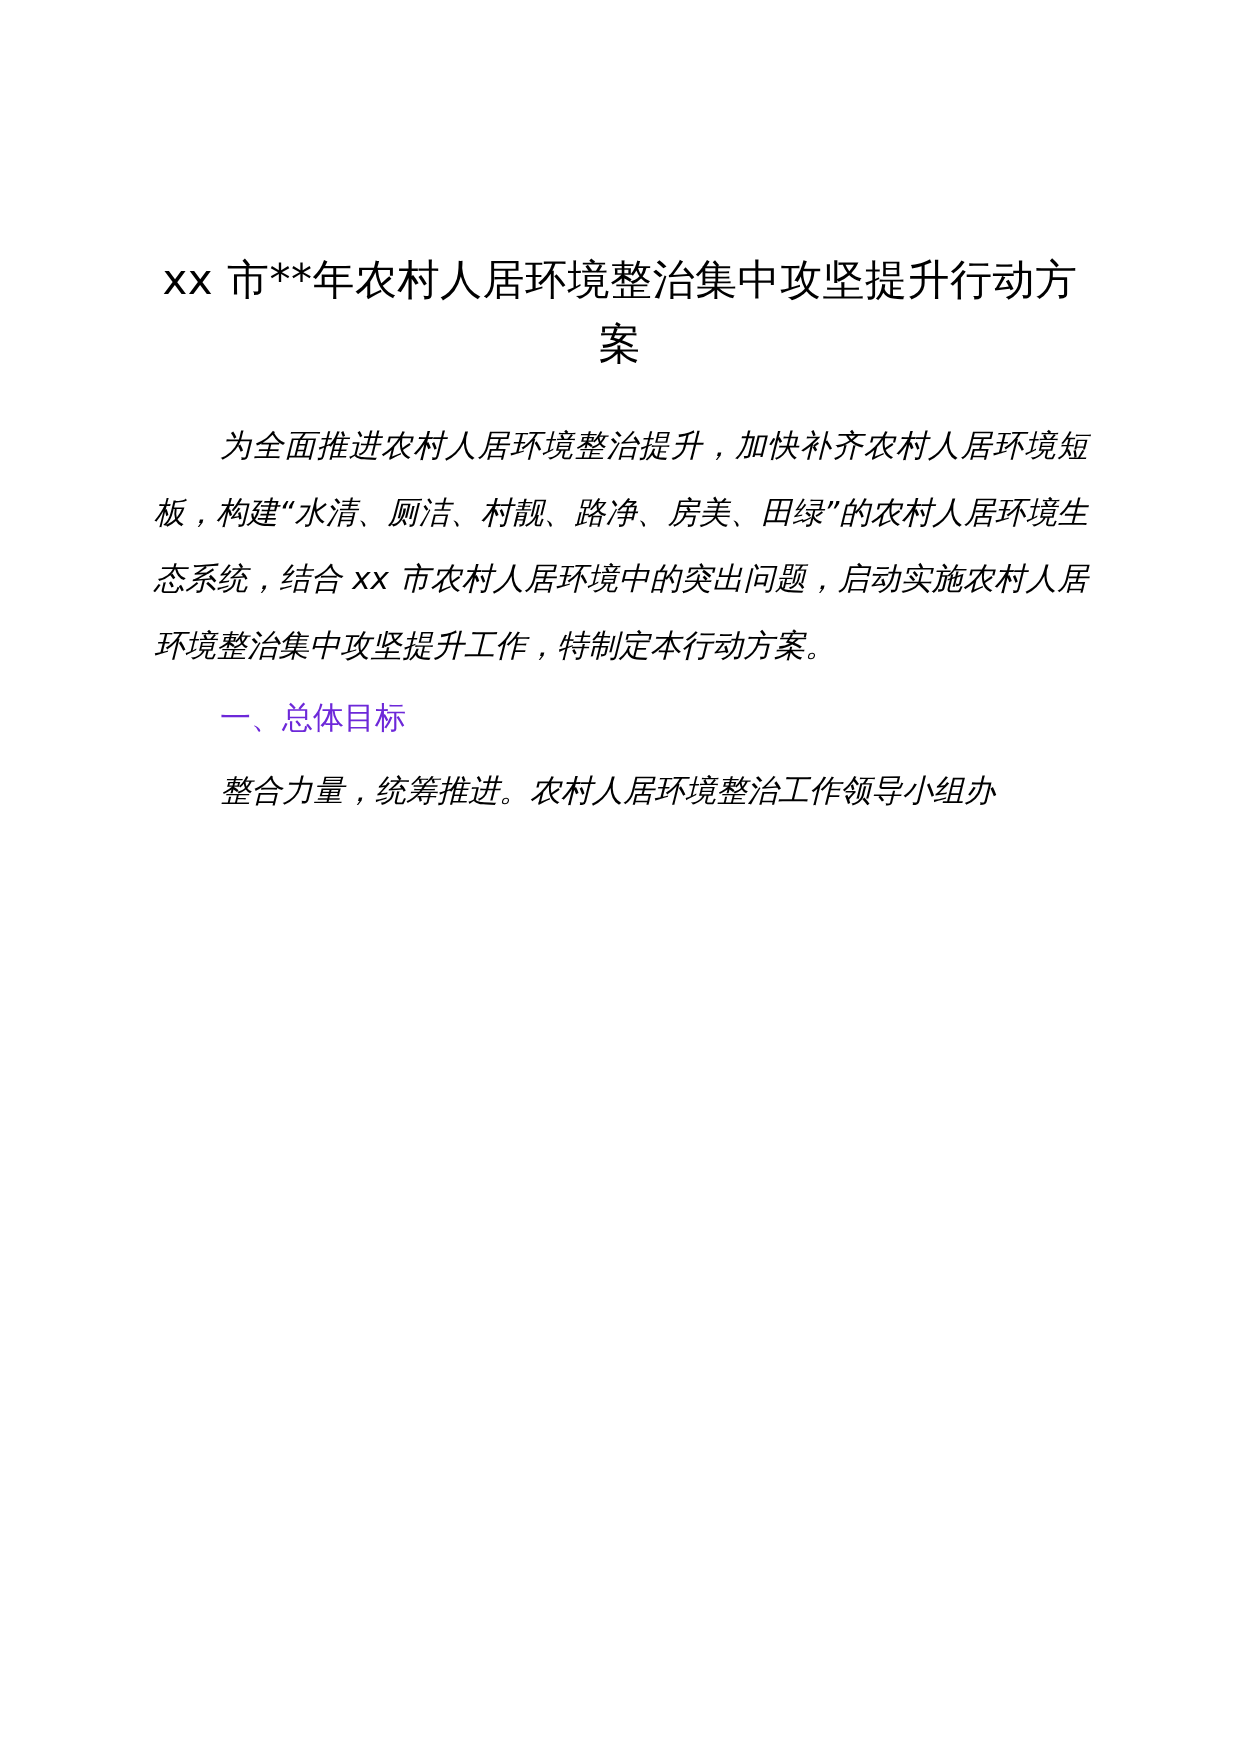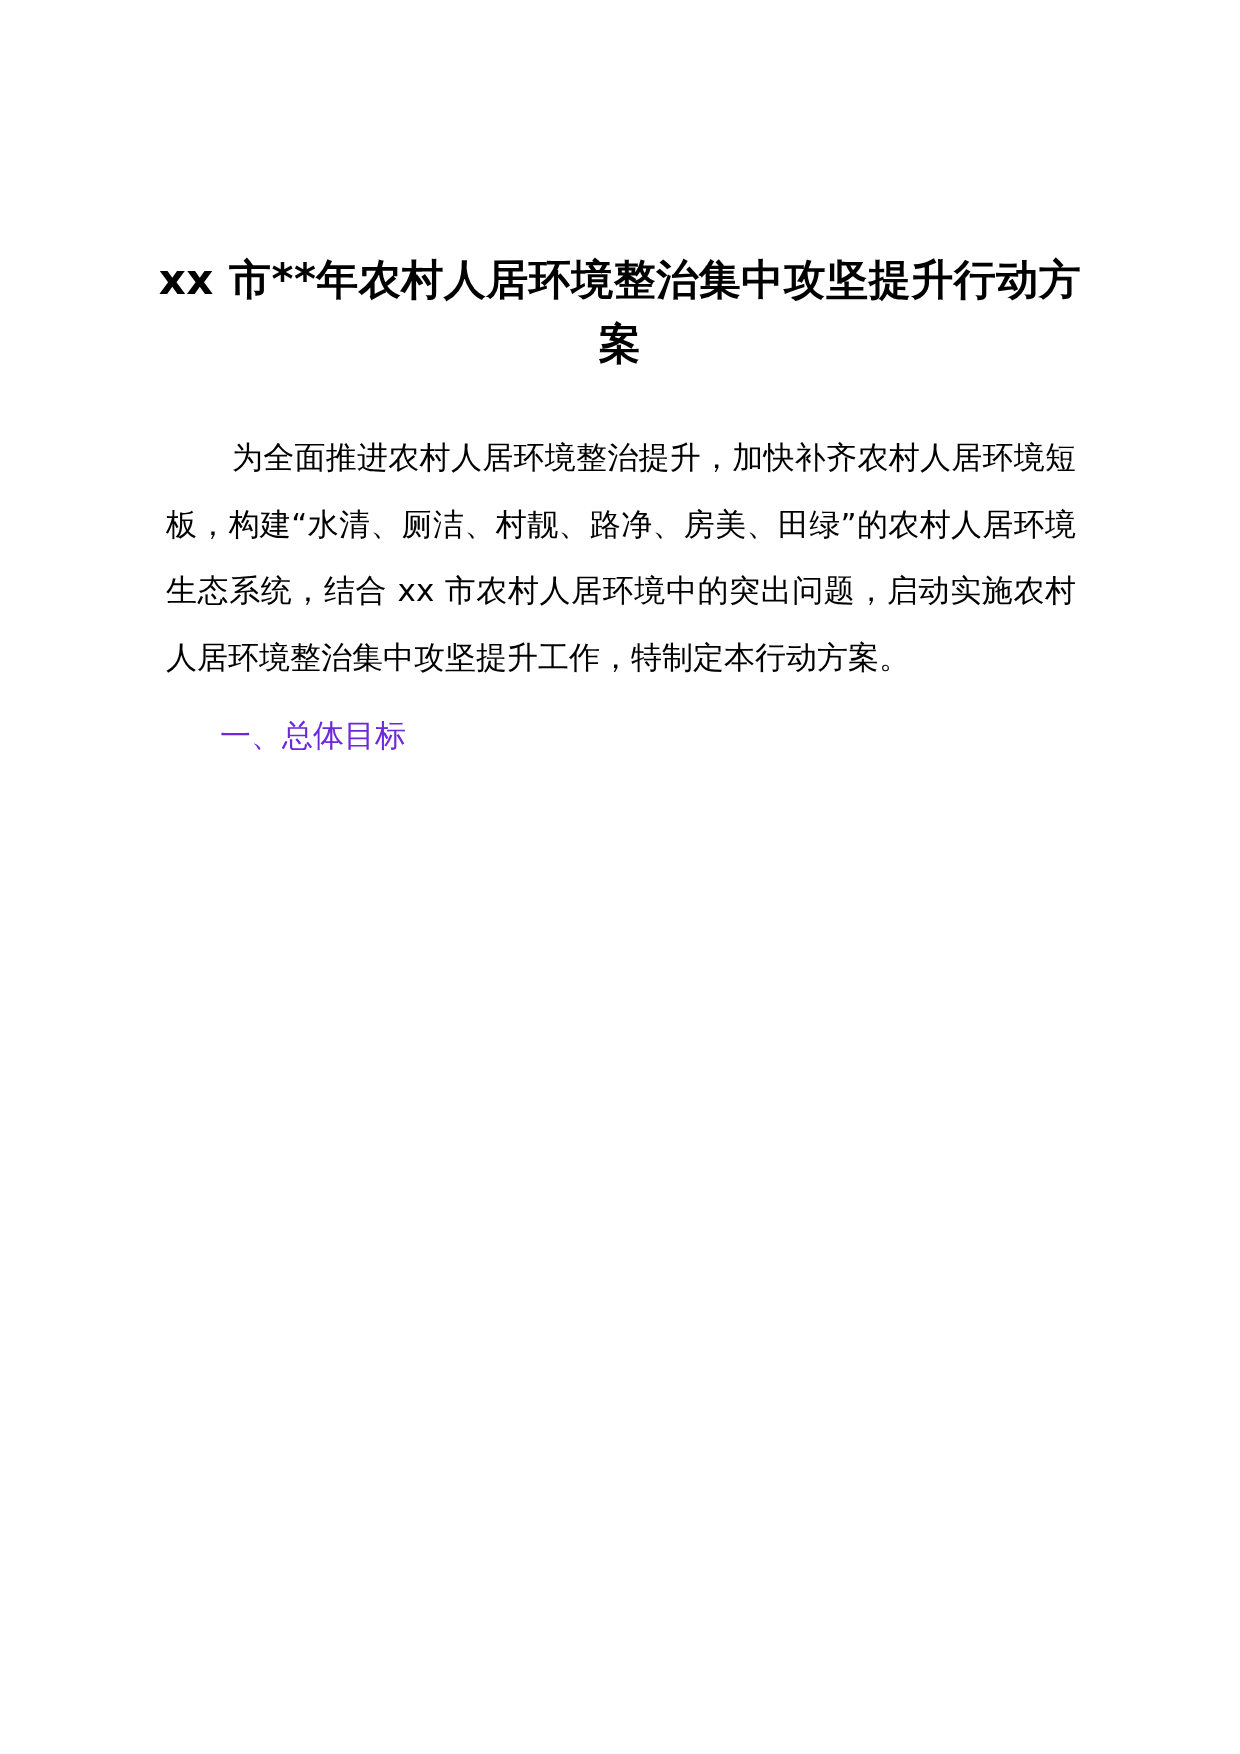--- a/index.html
+++ b/index.html
@@ -22,38 +22,39 @@
       width: 1240px;
       height: 1754px;
       background: #ffffff;
     }
     .title {
       position: absolute;
       left: 150px;
       top: 248px;
       width: 940px;
       text-align: center;
-      font-weight: bold;
+      font-weight: normal;
       font-size: 42px;
       line-height: 64px;
       letter-spacing: 0.5px;
       color: #000;
     }
     .content {
       position: absolute;
       left: 154px;
       top: 412px;
       width: 934px;
       font-size: 31px;
       line-height: 66.5px;
       text-align: justify;
     }
     .para {
-      margin: 12px;
+      margin: 0;
       text-indent: 66px;
+      font-style: italic;
     }
     .heading {
       margin: 0;
       padding-left: 66px;
       color: #6d28d9;
       font-size: 31px;
       line-height: 66.5px;
       margin-top: 6px;
       margin-bottom: 6px;
     }
@@ -62,14 +63,15 @@
 <body>
 
 <div class="page">
   <div class="title">xx 市**年农村人居环境整治集中攻坚提升行动方案</div>
 
   <div class="content">
     <p class="para">为全面推进农村人居环境整治提升，加快补齐农村人居环境短板，构建“水清、厕洁、村靓、路净、房美、田绿”的农村人居环境生态系统，结合 xx 市农村人居环境中的突出问题，启动实施农村人居环境整治集中攻坚提升工作，特制定本行动方案。</p>
 
     <p class="heading">一、总体目标</p>
 
+    <p class="para">整合力量，统筹推进。农村人居环境整治工作领导小组办</p>
   </div>
 </div>
 
 </body></html>

